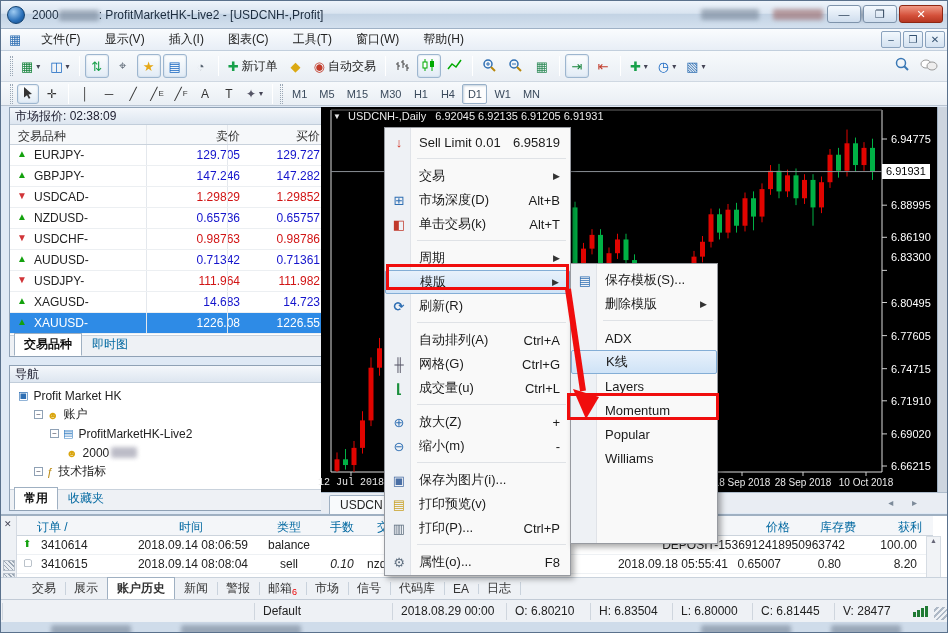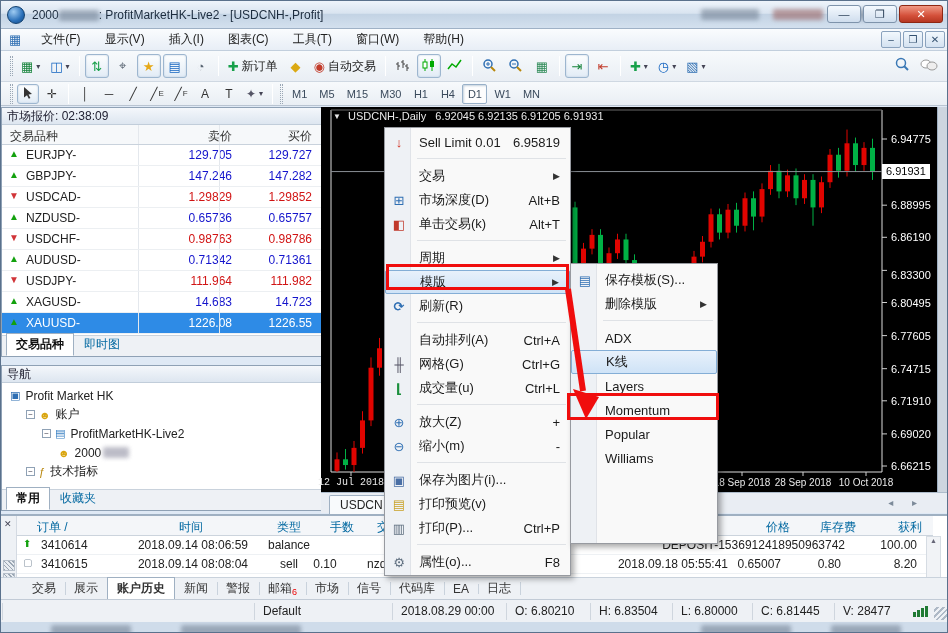--- a/index.html
+++ b/index.html
@@ -46,21 +46,21 @@
   .tbtn.active{background:linear-gradient(#fdfefe,#e2ecf6);border-color:#9db6cf;box-shadow:inset 0 0 2px #b9cbdd;}
   .tbtn .lbl{font-size:12px;color:#222;}
   .caret{font-size:8px;color:#445;}
   .tsep{width:1px;height:20px;background:#c3ccd6;border-right:1px solid #fff;margin:0 4px;}
   .grip{width:3px;height:20px;margin:0 3px;border-left:1px dotted #9aa7b5;border-right:1px dotted #9aa7b5;}
   .tfbtn{height:20px;min-width:25px;padding:0 4px;margin:0 1px;display:flex;align-items:center;justify-content:center;
     color:#3a4a5c;font-size:11px;border:1px solid transparent;border-radius:2px;}
   .tfbtn.active{background:#fdfdfd;border-color:#98b0c8;box-shadow:inset 1px 1px 2px #c5d2de;}
   .tb-right{margin-left:auto;display:flex;align-items:center;}
   
-  .panel{position:absolute;left:0;width:340px;background:#fff;border:1px solid #8fa1b5;}
+  .panel{position:absolute;left:8px;width:340px;background:#fff;border:1px solid #8fa1b5;}
   .ptitle{height:17px;background:linear-gradient(#f4f7fb,#dde6f0);border-bottom:1px solid #c1cdda;
     display:flex;align-items:center;padding:0 5px;color:#223;font-size:12px;}
   .pclose{margin-left:auto;font-size:10px;color:#445;padding:0 3px;}
   .mw-head{position:relative;height:20px;border-bottom:1px solid #c9d2dc;background:#f6f8fa;}
   .mw-head span{position:absolute;top:3px;color:#333;}
   .mw-rows{position:relative;height:190px;overflow:hidden;}
   .mwrow{position:relative;height:21px;border-bottom:1px solid #eceff2;}
   .mwrow .sym{position:absolute;left:24px;top:3px;color:#222;}
   .mwrow .arr{position:absolute;left:7px;top:3px;font-size:10px;}
   .mwrow .bid{position:absolute;right:108px;top:3px;} 
@@ -620,21 +620,21 @@
         <line x1="561" y1="359.01200000000057" x2="566" y2="359.01200000000057" stroke="#cfcfcf" stroke-width="1"></line>
         <line x1="30" y1="365" x2="30" y2="369" stroke="#cfcfcf" stroke-width="1"></line>
         <line x1="421" y1="365" x2="421" y2="369" stroke="#cfcfcf" stroke-width="1"></line>
         <line x1="482" y1="365" x2="482" y2="369" stroke="#cfcfcf" stroke-width="1"></line>
         <line x1="545" y1="365" x2="545" y2="369" stroke="#cfcfcf" stroke-width="1"></line>
       </svg>
     <div id="price-labels">
         <div class="plabel" style="top: 26px;">6.94775</div>
         <div class="plabel" style="top: 92.181px;">6.88995</div>
         <div class="plabel" style="top: 124.298px;">6.86190</div>
-        <div class="plabel" style="top: 162px;">6.83300</div>
+        <div class="plabel" style="top: 144px;">6.83300</div>
         <div class="plabel" style="top: 189.506px;">6.80495</div>
         <div class="plabel" style="top: 222.596px;">6.77605</div>
         <div class="plabel" style="top: 255.687px;">6.74715</div>
         <div class="plabel" style="top: 287.804px;">6.71910</div>
         <div class="plabel" style="top: 320.895px;">6.69020</div>
         <div class="plabel" style="top: 353.012px;">6.66215</div>
       </div>
     <div id="time-labels">
         <div class="tlabel" style="left: 30px; top: 370px; font-family: Liberation Mono, monospace;">12 Jul 2018</div>
         <div class="tlabel" style="left: 421px; top: 370px;">18 Sep 2018</div>
@@ -797,21 +797,21 @@
           <span style="left: 112px; width: 128px; text-align: center;">2018.09.14 08:06:59</span>
           <span style="left: 242px; width: 60px; text-align: center;">balance</span>
           <span style="right: 88px;">DEPOSIT-1536912418950963742</span>
           <span style="right: 16px;">100.00</span>
         </div>
         <div class="t-row" style="top: 19px;">
           <span style="left: 6px; color: rgb(138, 151, 165); font-size: 10px;">▢</span>
           <span style="left: 24px;">3410615</span>
           <span style="left: 112px; width: 128px; text-align: center;">2018.09.14 08:08:04</span>
           <span style="left: 242px; width: 60px; text-align: center;">sell</span>
-          <span style="left: 287px; width: 42px; text-align: center;">0.10</span>
+          <span style="left: 304px; width: 42px; text-align: center; font-style: italic;">0.10</span>
           <span style="left: 350px;">nzdusd-</span>
           <span style="left: 586px; width: 140px; text-align: center;">2018.09.18 05:55:41</span>
           <span style="right: 152px;">0.65007</span>
           <span style="right: 92px;">0.80</span>
           <span style="right: 16px;">8.20</span>
         </div>
       </div>
     <div class="t-scroll">
       <div style="text-align:center;font-size:7px;color:#667;">▲</div>
       <div style="position:absolute;bottom:1px;width:100%;text-align:center;font-size:7px;color:#667;">▼</div>

